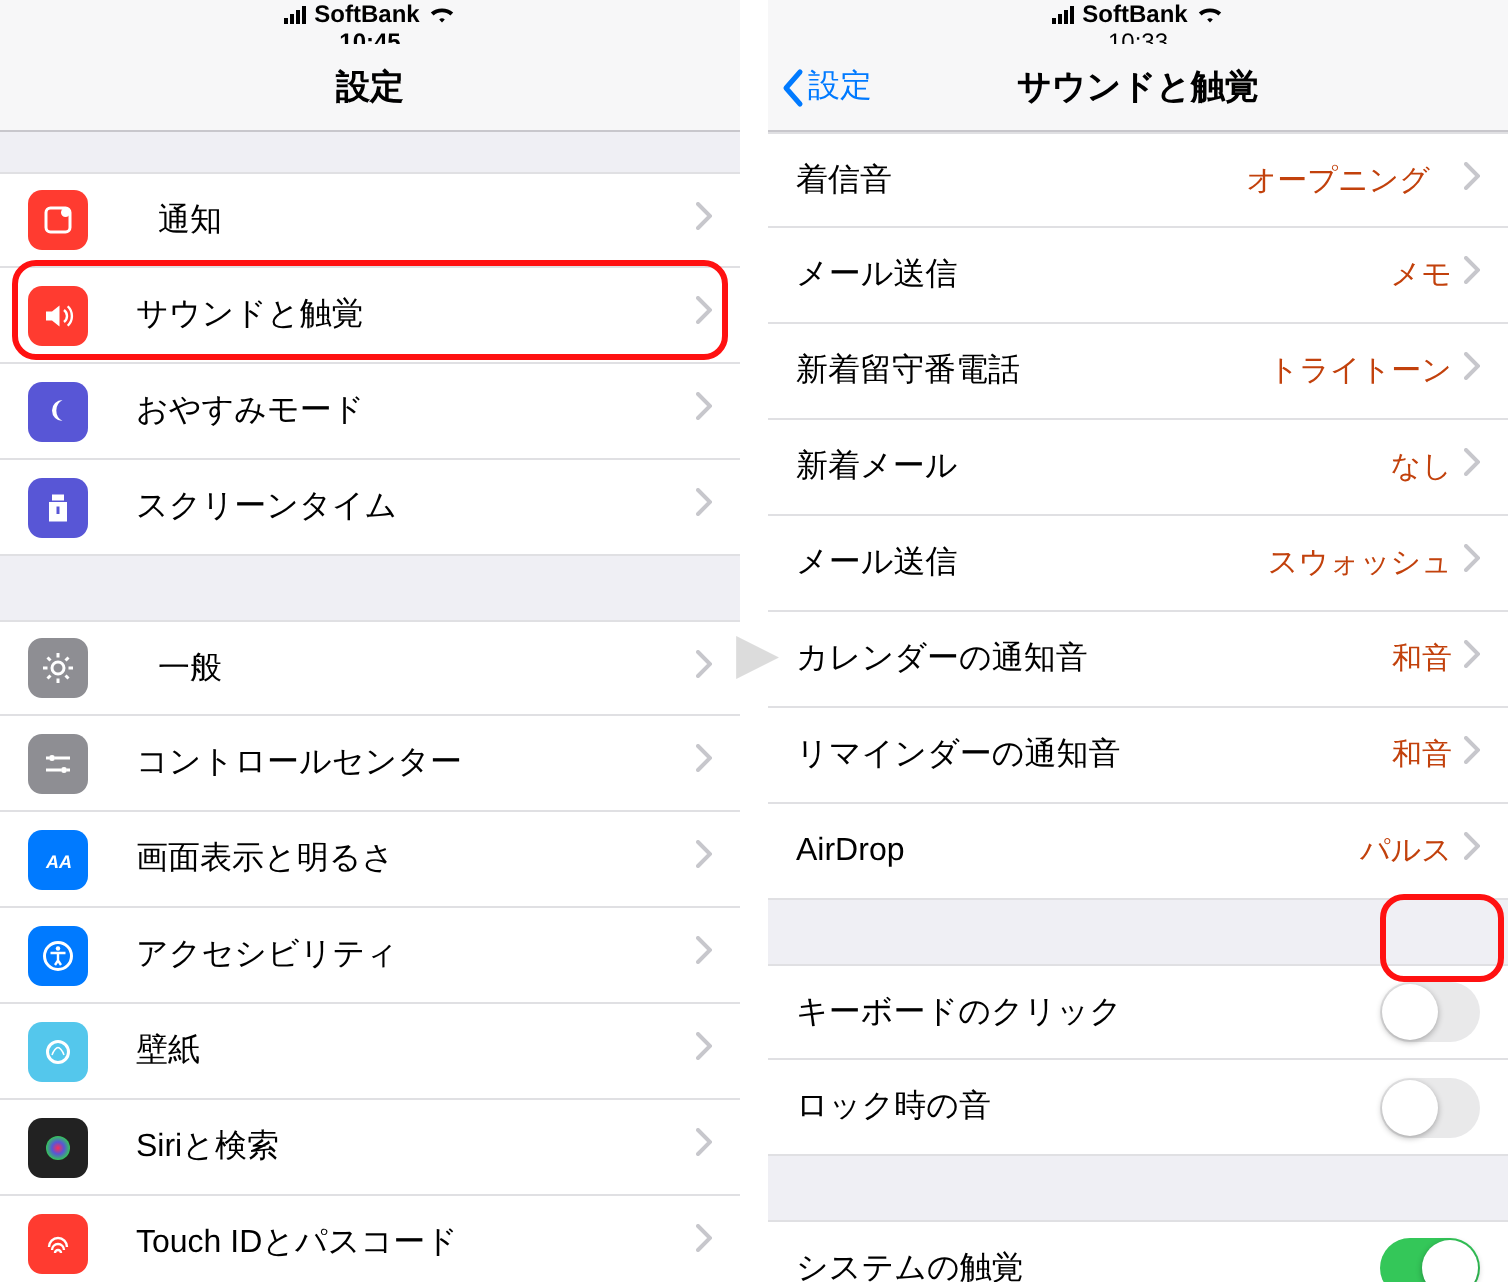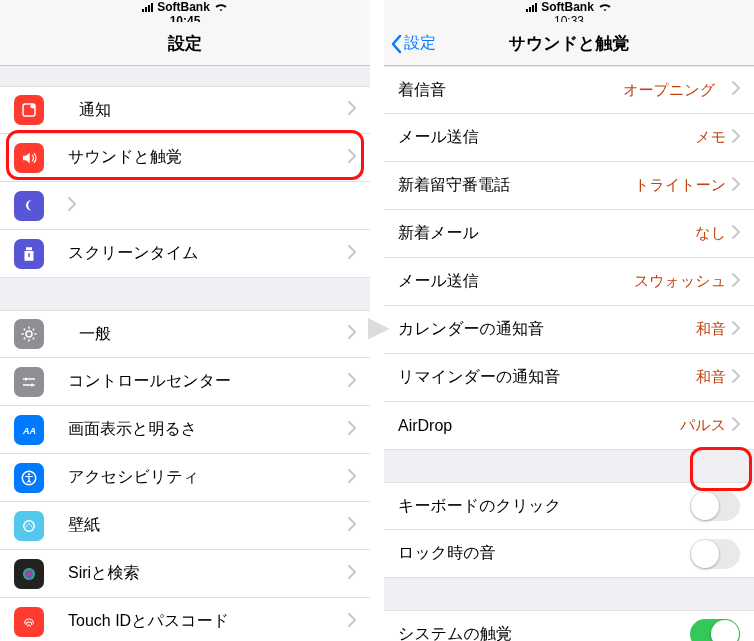--- a/index.html
+++ b/index.html
@@ -155,20 +155,21 @@
           <span class="chev"><svg width="8" height="14" viewBox="0 0 8 14">
               <path d="M1 1l6 6-6 6" stroke="#c7c7cc" stroke-width="2" fill="none" stroke-linecap="round"></path>
             </svg></span>
         </div>
         <div class="cell">
           <div class="icon" style="background:#5856d6">
             <svg viewBox="0 0 24 24">
               <path d="M15 4a7 7 0 100 14 8 8 0 01-0-14z" fill="#fff"></path>
             </svg>
           </div>
+          <div class="label">おやすみモード</div>
           <span class="chev"><svg width="8" height="14" viewBox="0 0 8 14">
               <path d="M1 1l6 6-6 6" stroke="#c7c7cc" stroke-width="2" fill="none" stroke-linecap="round"></path>
             </svg></span>
         </div>
         <div class="cell">
           <div class="icon" style="background:#5856d6">
             <svg viewBox="0 0 24 24">
               <path d="M8 3h8v4H8zM6 8h12v13H6z" fill="#fff"></path>
               <path d="M12 11v5" stroke="#5856d6" stroke-width="2"></path>
             </svg>

